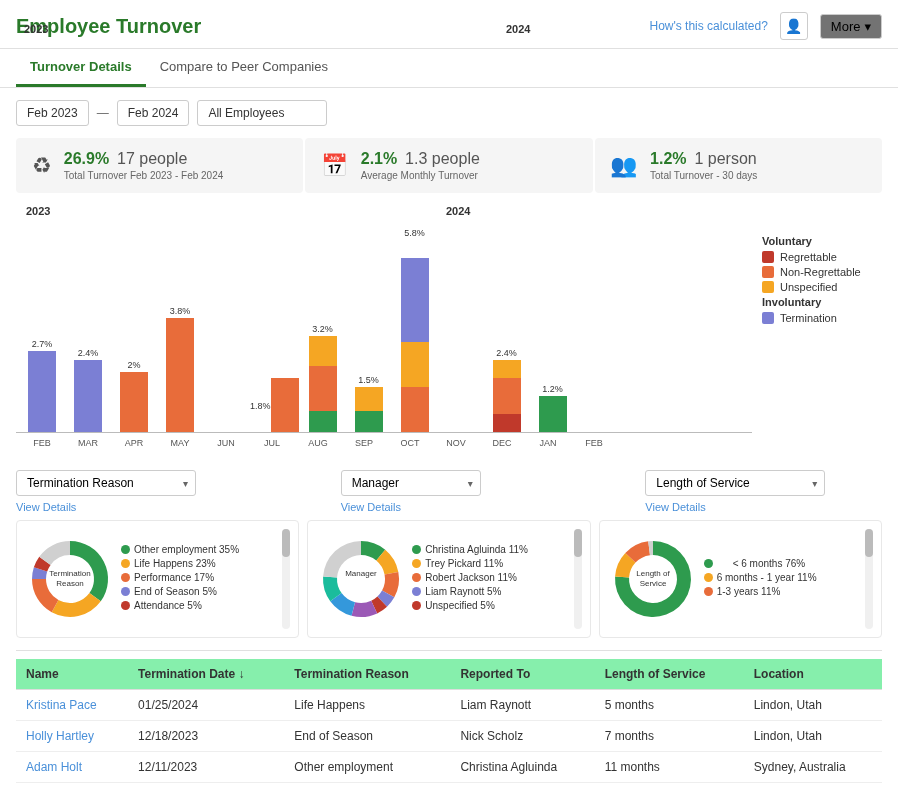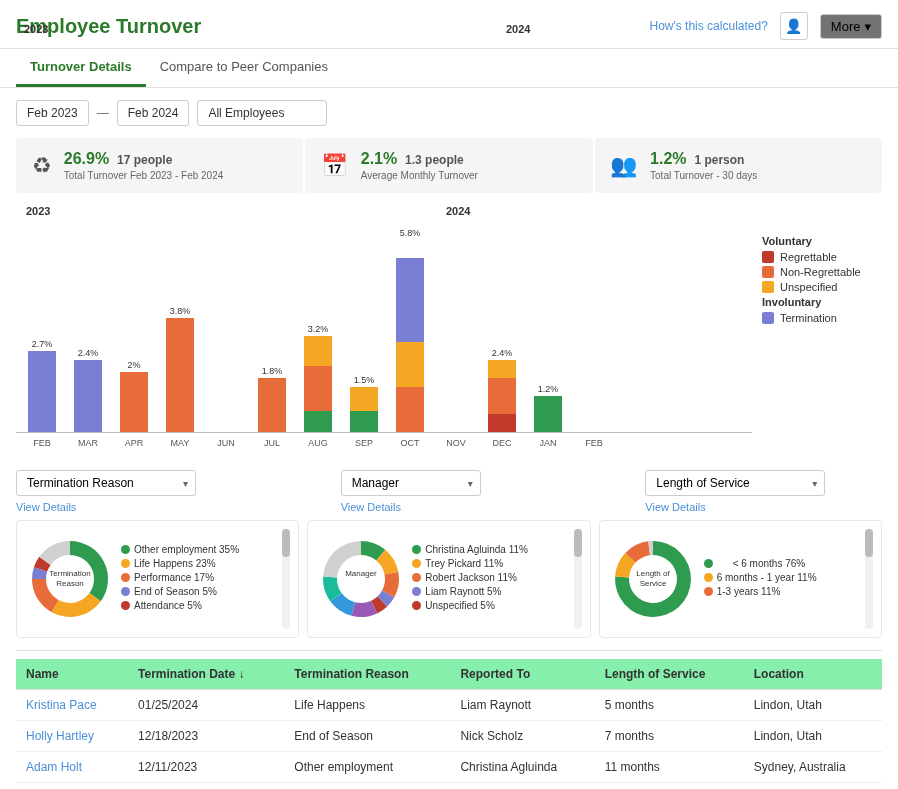--- a/index.html
+++ b/index.html
@@ -24,21 +24,21 @@
     .date-sep { color: #666; }
     .filter-select { border: 1px solid #ccc; padding: 5px 10px; border-radius: 3px; font-size: 12px; background: #fff; min-width: 130px; }
     
     
     .summary-cards { display: flex; gap: 2px; margin: 0 16px 12px; }
     .summary-card { flex: 1; background: #f5f5f5; padding: 12px 16px; display: flex; align-items: center; gap: 12px; border-radius: 4px; }
     .card-icon { font-size: 22px; color: #555; }
     .card-content { }
     .card-main { font-size: 14px; font-weight: bold; color: #333; }
     .card-main span.percent { color: #2a7a2a; font-size: 16px; font-weight: bold; }
-    .card-main span.people { font-size: 12px; font-weight: bold; color: #555; margin-left: 4px; }
+    .card-main span.people { font-size: 16px; font-weight: normal; color: #555; margin-left: 4px; }
     .card-sub { font-size: 10px; color: #666; margin-top: 2px; }
     
     
     .chart-section { padding: 0 16px; margin-bottom: 12px; }
     .year-label { font-size: 11px; color: #333; font-weight: bold; margin-bottom: 4px; }
     
     .legend-section { padding: 10px 0 0 10px; min-width: 130px; }
     .legend-title { font-size: 11px; font-weight: bold; color: #333; margin-bottom: 4px; }
     .legend-item { display: flex; align-items: center; gap: 6px; font-size: 11px; color: #333; margin-bottom: 3px; }
     .legend-dot { width: 12px; height: 12px; border-radius: 2px; flex-shrink: 0; }
@@ -144,21 +144,21 @@
           <div style="display: flex; flex-direction: column; align-items: center; min-width: 44px; position: relative;">
             <div style="font-size: 9px; color: rgb(51, 51, 51); margin-bottom: 2px; height: 14px; display: flex; align-items: flex-end;">3.8%</div>
             <div style="display: flex; flex-direction: column-reverse; width: 28px;">
               <div style="background: rgb(232, 108, 58); height: 114px; width: 100%;"></div>
             </div>
           </div>
           <div style="display: flex; flex-direction: column; align-items: center; min-width: 44px; position: relative;">
             <div style="font-size: 9px; color: rgb(51, 51, 51); margin-bottom: 2px; height: 14px; display: flex; align-items: flex-end;"></div>
             <div style="display: flex; flex-direction: column-reverse; width: 28px;"></div>
           </div>
-          <div style="display: flex; flex-direction: column; align-items: center; min-width: 44px; position: relative;">
+          <div style="display: flex; flex-direction: row; align-items: center; min-width: 44px; position: relative;">
             <div style="font-size: 9px; color: rgb(51, 51, 51); margin-bottom: 2px; height: 14px; display: flex; align-items: flex-end;">1.8%</div>
             <div style="display: flex; flex-direction: column-reverse; width: 28px;">
               <div style="background: rgb(232, 108, 58); height: 54px; width: 100%;"></div>
             </div>
           </div>
           <div style="display: flex; flex-direction: column; align-items: center; min-width: 44px; position: relative;">
             <div style="font-size: 9px; color: rgb(51, 51, 51); margin-bottom: 2px; height: 14px; display: flex; align-items: flex-end;">3.2%</div>
             <div style="display: flex; flex-direction: column-reverse; width: 28px;">
               <div style="background: rgb(46, 155, 78); height: 21px; width: 100%;"></div>
               <div style="background: rgb(232, 108, 58); height: 45px; width: 100%;"></div>

